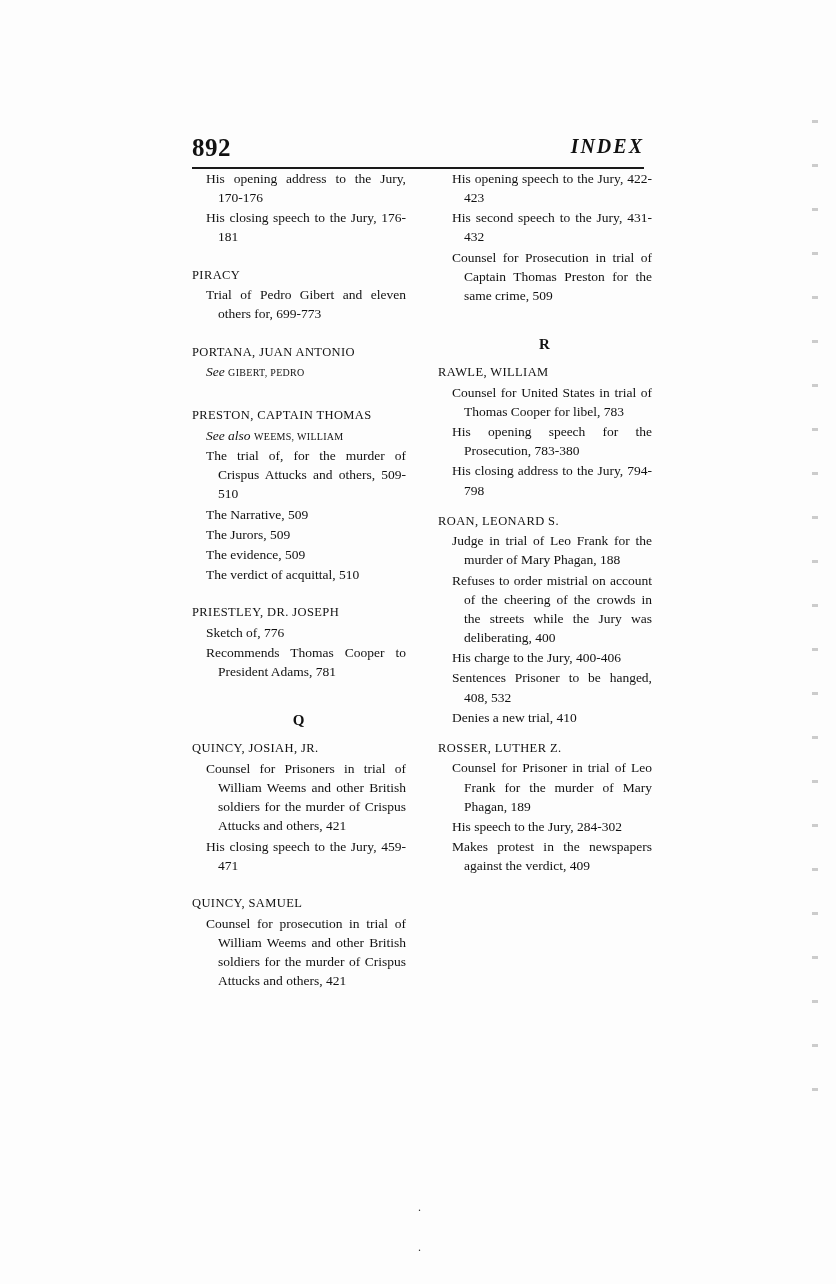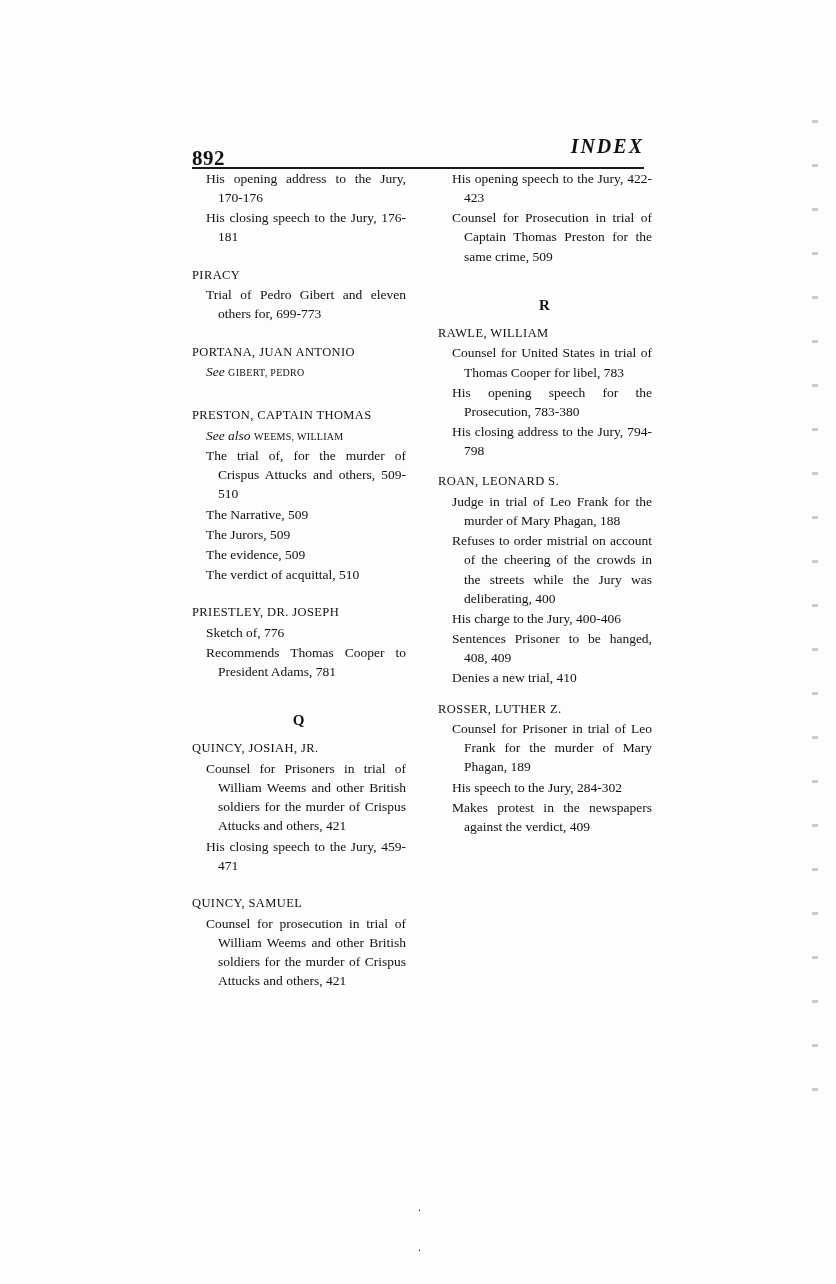--- a/index.html
+++ b/index.html
@@ -40,22 +40,22 @@
   .header {
     position: absolute;
     left: 192px;
     top: 134px;
     width: 452px;
     height: 30px;
   }
   .folio {
     position: absolute;
     left: 0;
-    top: 12px;
-    font-size: 21px;
+    top: 0;
+    font-size: 25px;
     font-weight: bold;
     letter-spacing: 0.5px;
   }
   .running-head {
     position: absolute;
     left: 0;
     top: 1px;
     width: 452px;
     text-align: right;
     font-size: 20px;
@@ -187,33 +187,34 @@
         <div class="letter-head">Q</div>
         <div class="headword">Quincy, Josiah, Jr.</div>
         <div class="sub hang">Counsel for Prisoners in trial of William Weems and other British soldiers for the murder of Crispus Attucks and others, 421</div>
         <div class="sub hang">His closing speech to the Jury, 459-471</div>
         <div class="gap-md"></div>
         <div class="headword">Quincy, Samuel</div>
         <div class="sub hang">Counsel for prosecution in trial of William Weems and other British soldiers for the murder of Crispus Attucks and others, 421</div>
       </div>
     <div class="col col-right" id="col-right">
         <div class="sub hang">His opening speech to the Jury, 422-423</div>
+        <div class="sub hang">His second speech to the Jury, 431-432</div>
         <div class="sub hang">Counsel for Prosecution in trial of Captain Thomas Preston for the same crime, 509</div>
         <div class="gap-md"></div>
         <div class="letter-head">R</div>
         <div class="headword">Rawle, William</div>
         <div class="sub hang">Counsel for United States in trial of Thomas Cooper for libel, 783</div>
         <div class="sub hang">His opening speech for the Prosecution, 783-380</div>
         <div class="sub hang">His closing address to the Jury, 794-798</div>
         <div class="gap-sm"></div>
         <div class="headword">Roan, Leonard S.</div>
         <div class="sub hang">Judge in trial of Leo Frank for the murder of Mary Phagan, 188</div>
         <div class="sub hang">Refuses to order mistrial on account of the cheering of the crowds in the streets while the Jury was deliberating, 400</div>
         <div class="sub hang">His charge to the Jury, 400-406</div>
-        <div class="sub hang">Sentences Prisoner to be hanged, 408, 409</div>
+        <div class="sub hang">Sentences Prisoner to be hanged, 408, 532</div>
         <div class="sub hang">Denies a new trial, 410</div>
         <div class="gap-sm"></div>
         <div class="headword">Rosser, Luther Z.</div>
         <div class="sub hang">Counsel for Prisoner in trial of Leo Frank for the murder of Mary Phagan, 189</div>
         <div class="sub hang">His speech to the Jury, 284-302</div>
         <div class="sub hang">Makes protest in the newspapers against the verdict, 409</div>
       </div>
   </div>
 
   <div class="footmark">.</div>

